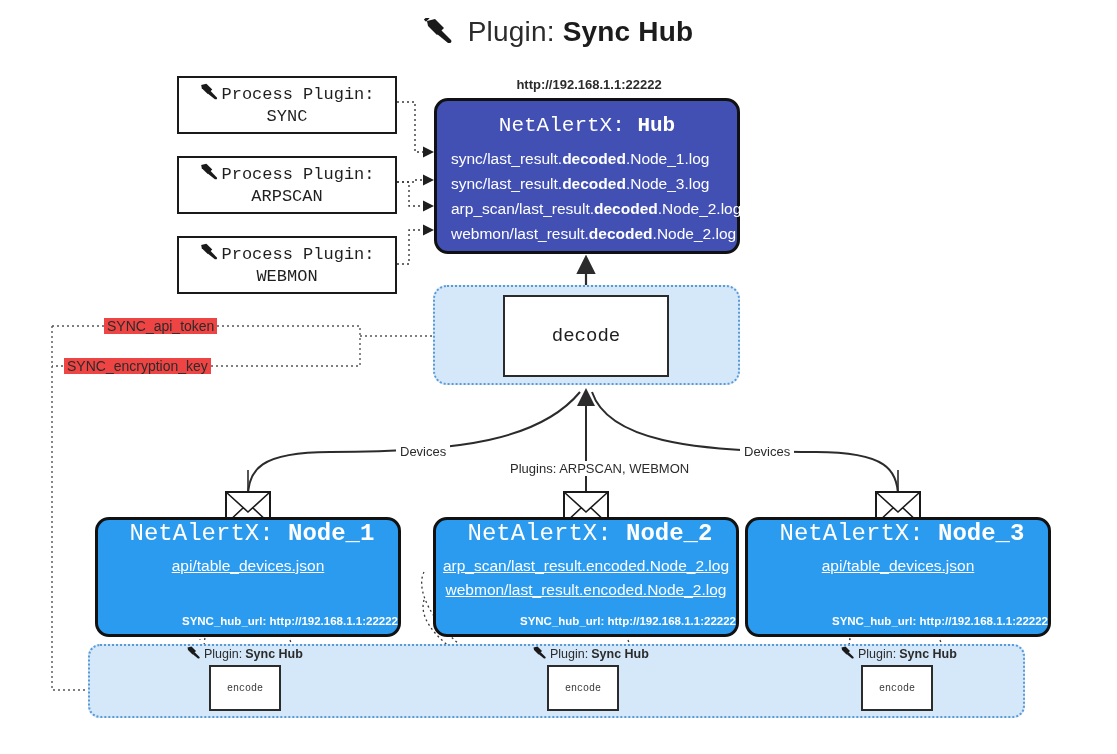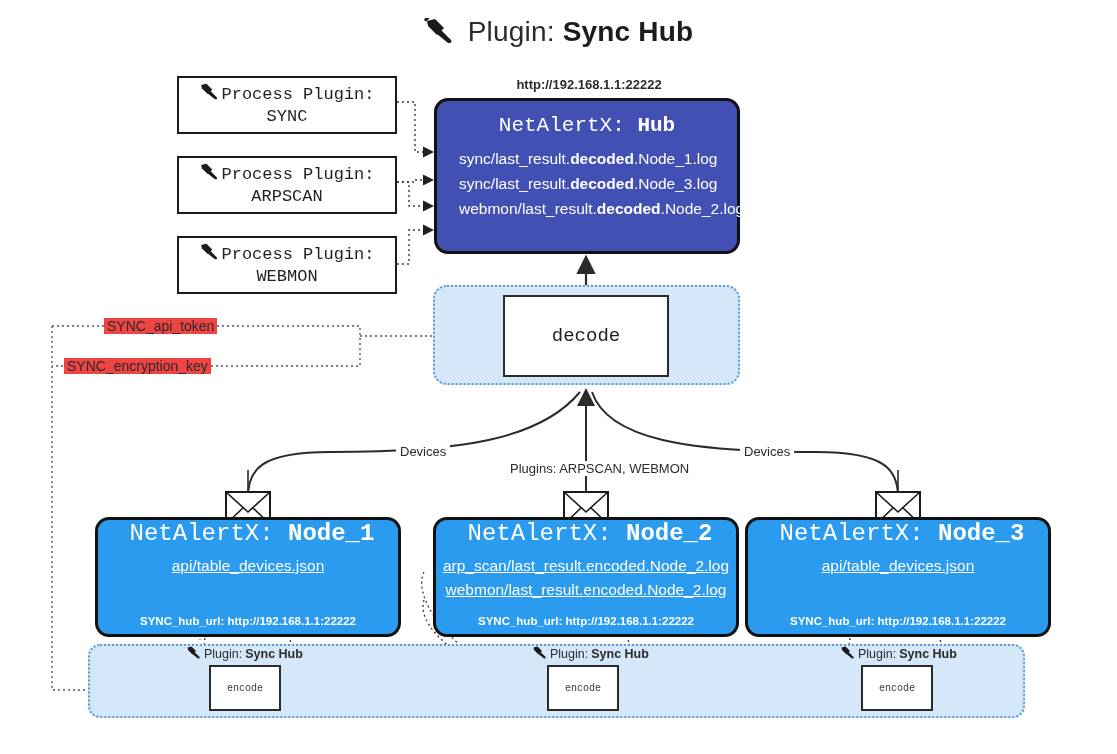--- a/index.html
+++ b/index.html
@@ -38,21 +38,21 @@
   .hub{
     position:absolute;left:434px;top:98px;width:306px;height:156px;
     background:#4250b4;border:3px solid #111111;border-radius:14px;
     box-sizing:border-box;color:#ffffff;
   }
   .hub-title{
     font-family:"Liberation Mono","DejaVu Sans Mono",monospace;
     font-size:21px;text-align:center;margin-top:13px;white-space:nowrap;
   }
   .hub-title b{font-weight:bold;}
-  .hub-logs{margin-top:9px;padding-left:8px;}
+  .hub-logs{margin-top:9px;}
   .hub-log{
     font-size:15.5px;color:#ffffff;line-height:1.62;white-space:nowrap;
     padding-left:14px;
   }
   .hub-log b{font-weight:bold;}
 
   
   .decode-panel{
     position:absolute;left:433px;top:285px;width:307px;height:100px;
     background:#d5e8fa;border:2px dotted #5a9ad6;border-radius:14px;
@@ -78,21 +78,21 @@
     box-sizing:border-box;color:#ffffff;
   }
   .node-title{
     font-family:"Liberation Mono","DejaVu Sans Mono",monospace;
     font-size:24px;text-align:center;white-space:nowrap;padding-left:8px;
   }
   .node-title b{font-weight:bold;}
   .node-lines{margin-top:7px;text-align:center;text-decoration:underline;}
   .node-line{font-size:15.5px;line-height:1.55;white-space:nowrap;}
   .node-hub-url{
-    position:absolute;left:0;bottom:7px;width:100%;text-align:center;
+    position:absolute;left:0;bottom:7px;width:100%;text-align:right;
     font-size:11.5px;font-weight:bold;color:#ffffff;white-space:nowrap;
   }
 
   
   .plugin-panel{
     position:absolute;left:88px;top:644px;width:937px;height:74px;
     background:#d5e8fa;border:2px dotted #5a9ad6;border-radius:12px;
     box-sizing:border-box;
   }
   .plugin-label{
@@ -228,20 +228,21 @@
 </div>
 
 <div class="hub-url">http://192.168.1.1:22222</div>
 <div class="hub">
   <div class="hub-title">
     <span>NetAlertX: </span><b>Hub</b>
   </div>
   <div class="hub-logs">
     <div class="hub-log"><span>sync/last_result.</span><b>decoded</b><span>.Node_1.log</span></div>
     <div class="hub-log"><span>sync/last_result.</span><b>decoded</b><span>.Node_3.log</span></div>
+    <div class="hub-log"><span>arp_scan/last_result.</span><b>decoded</b><span>.Node_2.log</span></div>
     <div class="hub-log"><span>webmon/last_result.</span><b>decoded</b><span>.Node_2.log</span></div>
   </div>
 </div>
 
 <div class="decode-panel"></div>
 <div class="decode-box">decode</div>
 
 <div class="key-label" style="left:104px;top:318px;">SYNC_api_token</div>
 <div class="key-label" style="left:64px;top:358px;">SYNC_encryption_key</div>
 

